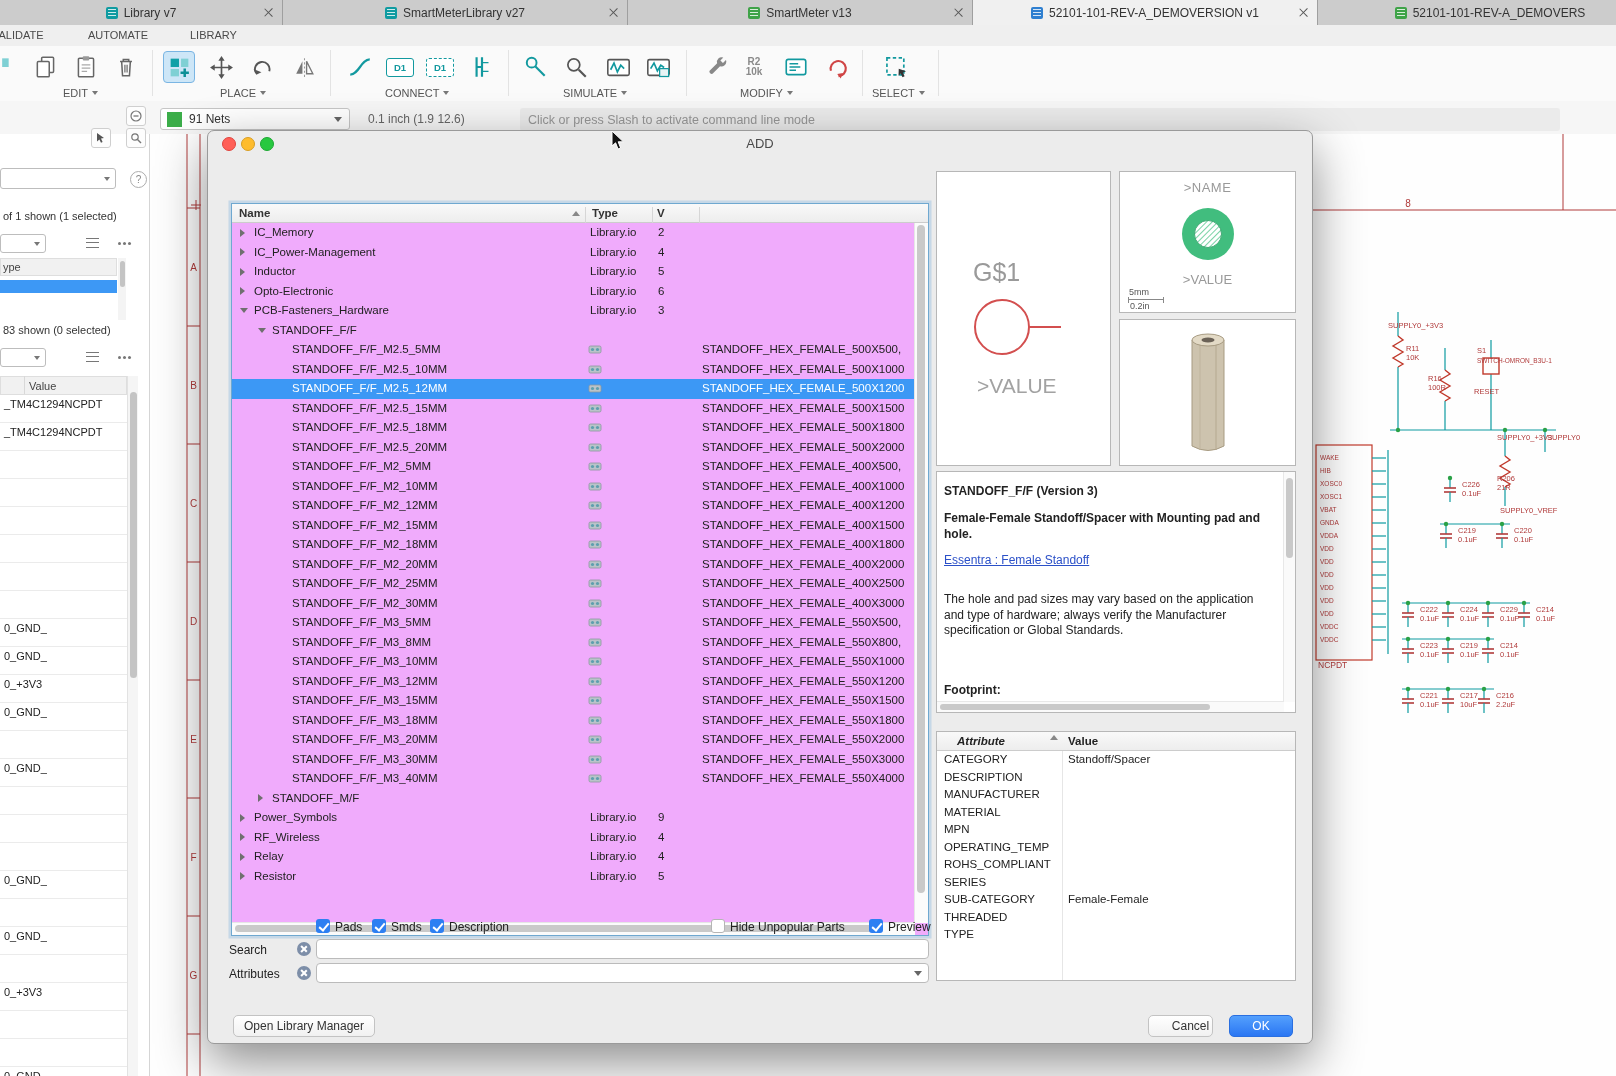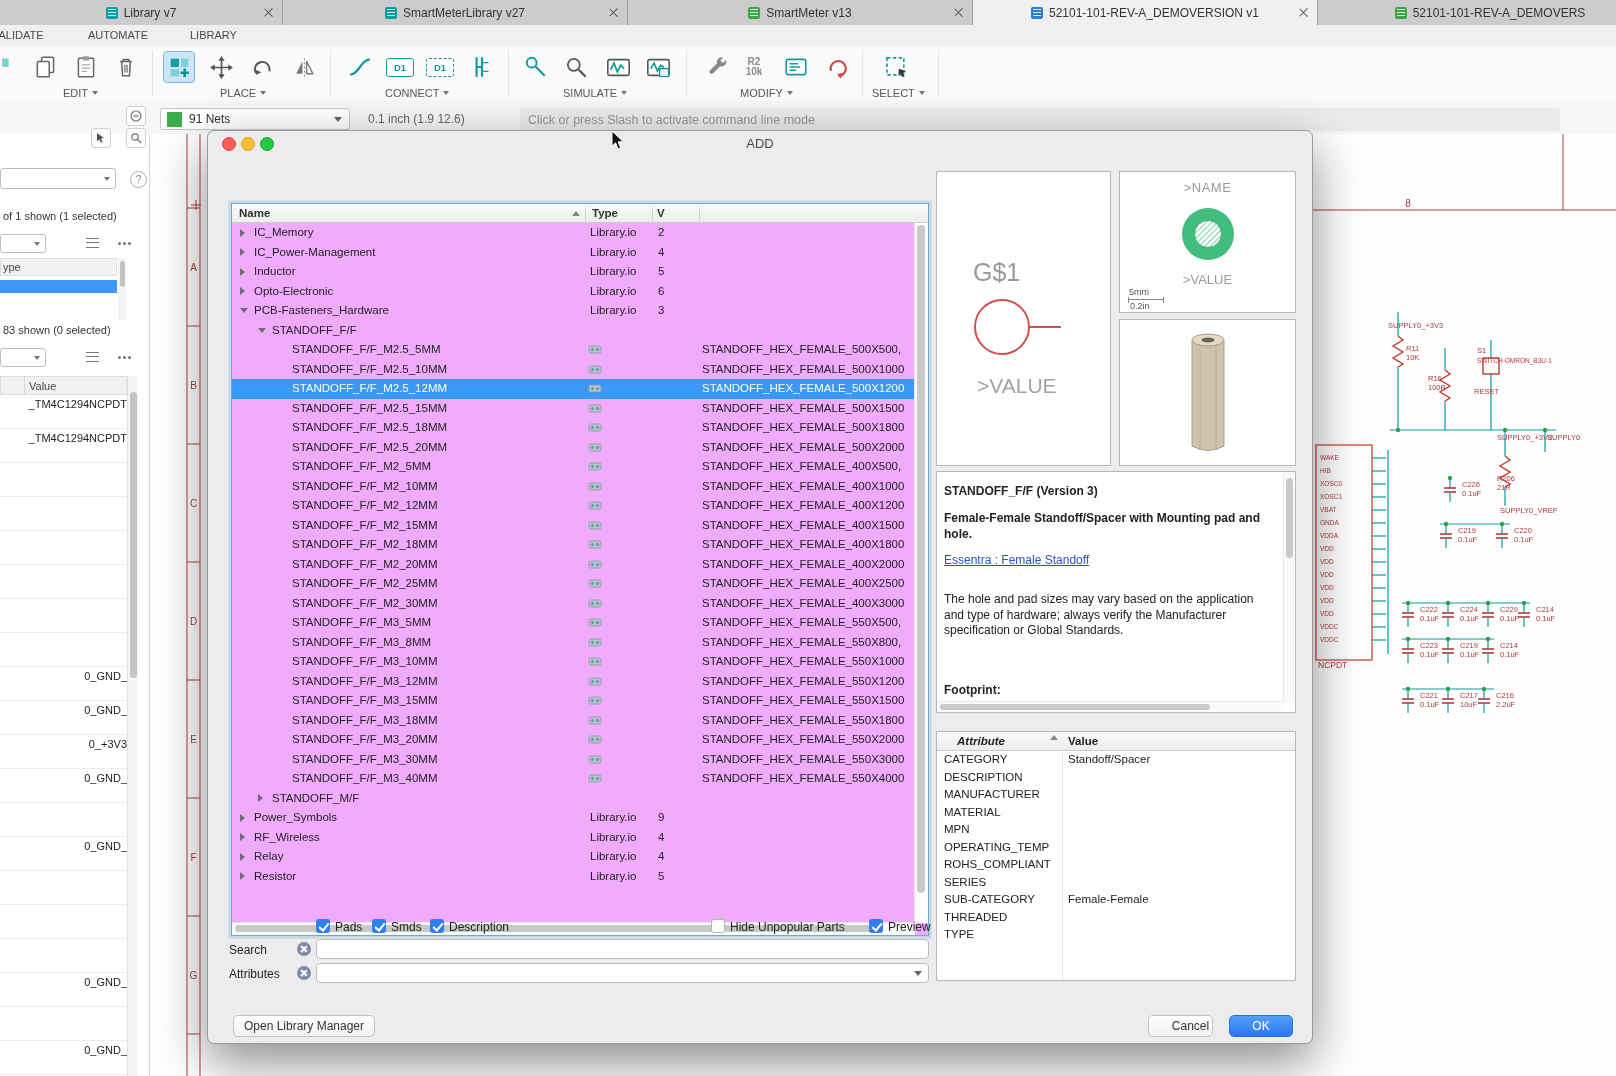--- a/index.html
+++ b/index.html
@@ -54,21 +54,21 @@
   .sstatus{position:absolute;font-size:11px;color:#333;white-space:nowrap;}
   .shelp{position:absolute;left:130px;top:37px;width:15px;height:15px;border-radius:50%;border:1px solid #adadad;color:#888;font-size:10px;text-align:center;line-height:15px;}
   .sham{position:absolute;width:13px;height:8px;border-top:1.5px solid #777;border-bottom:1.5px solid #777;}
   .sham::after{content:"";position:absolute;left:0;top:2.8px;width:13px;height:1.5px;background:#777;}
   .sdots{position:absolute;width:3px;height:3px;border-radius:50%;background:#777;box-shadow:5px 0 0 #777,10px 0 0 #777;}
   .scolhead{position:absolute;background:#f1f1f1;border:1px solid #dedede;font-size:11px;color:#444;box-sizing:border-box;overflow:hidden;white-space:nowrap;}
   .ssel{position:absolute;left:0;top:146px;width:117px;height:13px;background:#3d98f5;}
   .supsb{position:absolute;left:118px;top:124px;width:8px;height:62px;background:#f4f4f4;}
   .supsb div{margin:3px 1.5px;width:5px;height:26px;background:#c4c4c4;border-radius:3px;}
   #sval-rows{position:absolute;left: 0;top:261px;width:127px;height:681px;overflow:hidden;}
-  .svrow{height:34px;border-bottom:1px solid #ebebeb;font-size:11px;color:#222;padding:3px 0 0 4px;box-sizing:border-box;white-space:nowrap;overflow:hidden;text-align:right;}
+  .svrow{height:28px;border-bottom:1px solid #ebebeb;font-size:11px;color:#222;padding:3px 0 0 4px;box-sizing:border-box;white-space:nowrap;overflow:hidden;}
   .smainsb{position:absolute;left:127px;top:242px;width:11px;height:700px;background:#f5f5f5;border-left:1px solid #e2e2e2;box-sizing:border-box;}
   .smainsb div{position:absolute;left:1.5px;top:16px;width:7px;height:286px;background:#c4c4c4;border-radius:4px;}
   .svdiv{position:absolute;left:24px;top:242px;width:1px;height:18px;background:#d8d8d8;}
 
   
   #dialog{position:absolute;left:207px;top:130px;width:1106px;height:914px;background:#ececec;border:1px solid #9a9a9a;border-radius:7px;box-shadow:0 18px 50px rgba(0,0,0,.45);box-sizing:border-box;z-index:10;}
   .titlebar{position:absolute;left:0;top:0;width:100%;height:24px;}
   .tl{position:absolute;top:6px;width:12px;height:12px;border-radius:50%;}
   .tl.red{left:14px;background:#ff5f57;border:.5px solid #e0443e;}
   .tl.yel{left:33px;background:#febc2e;border:.5px solid #d89e24;}

